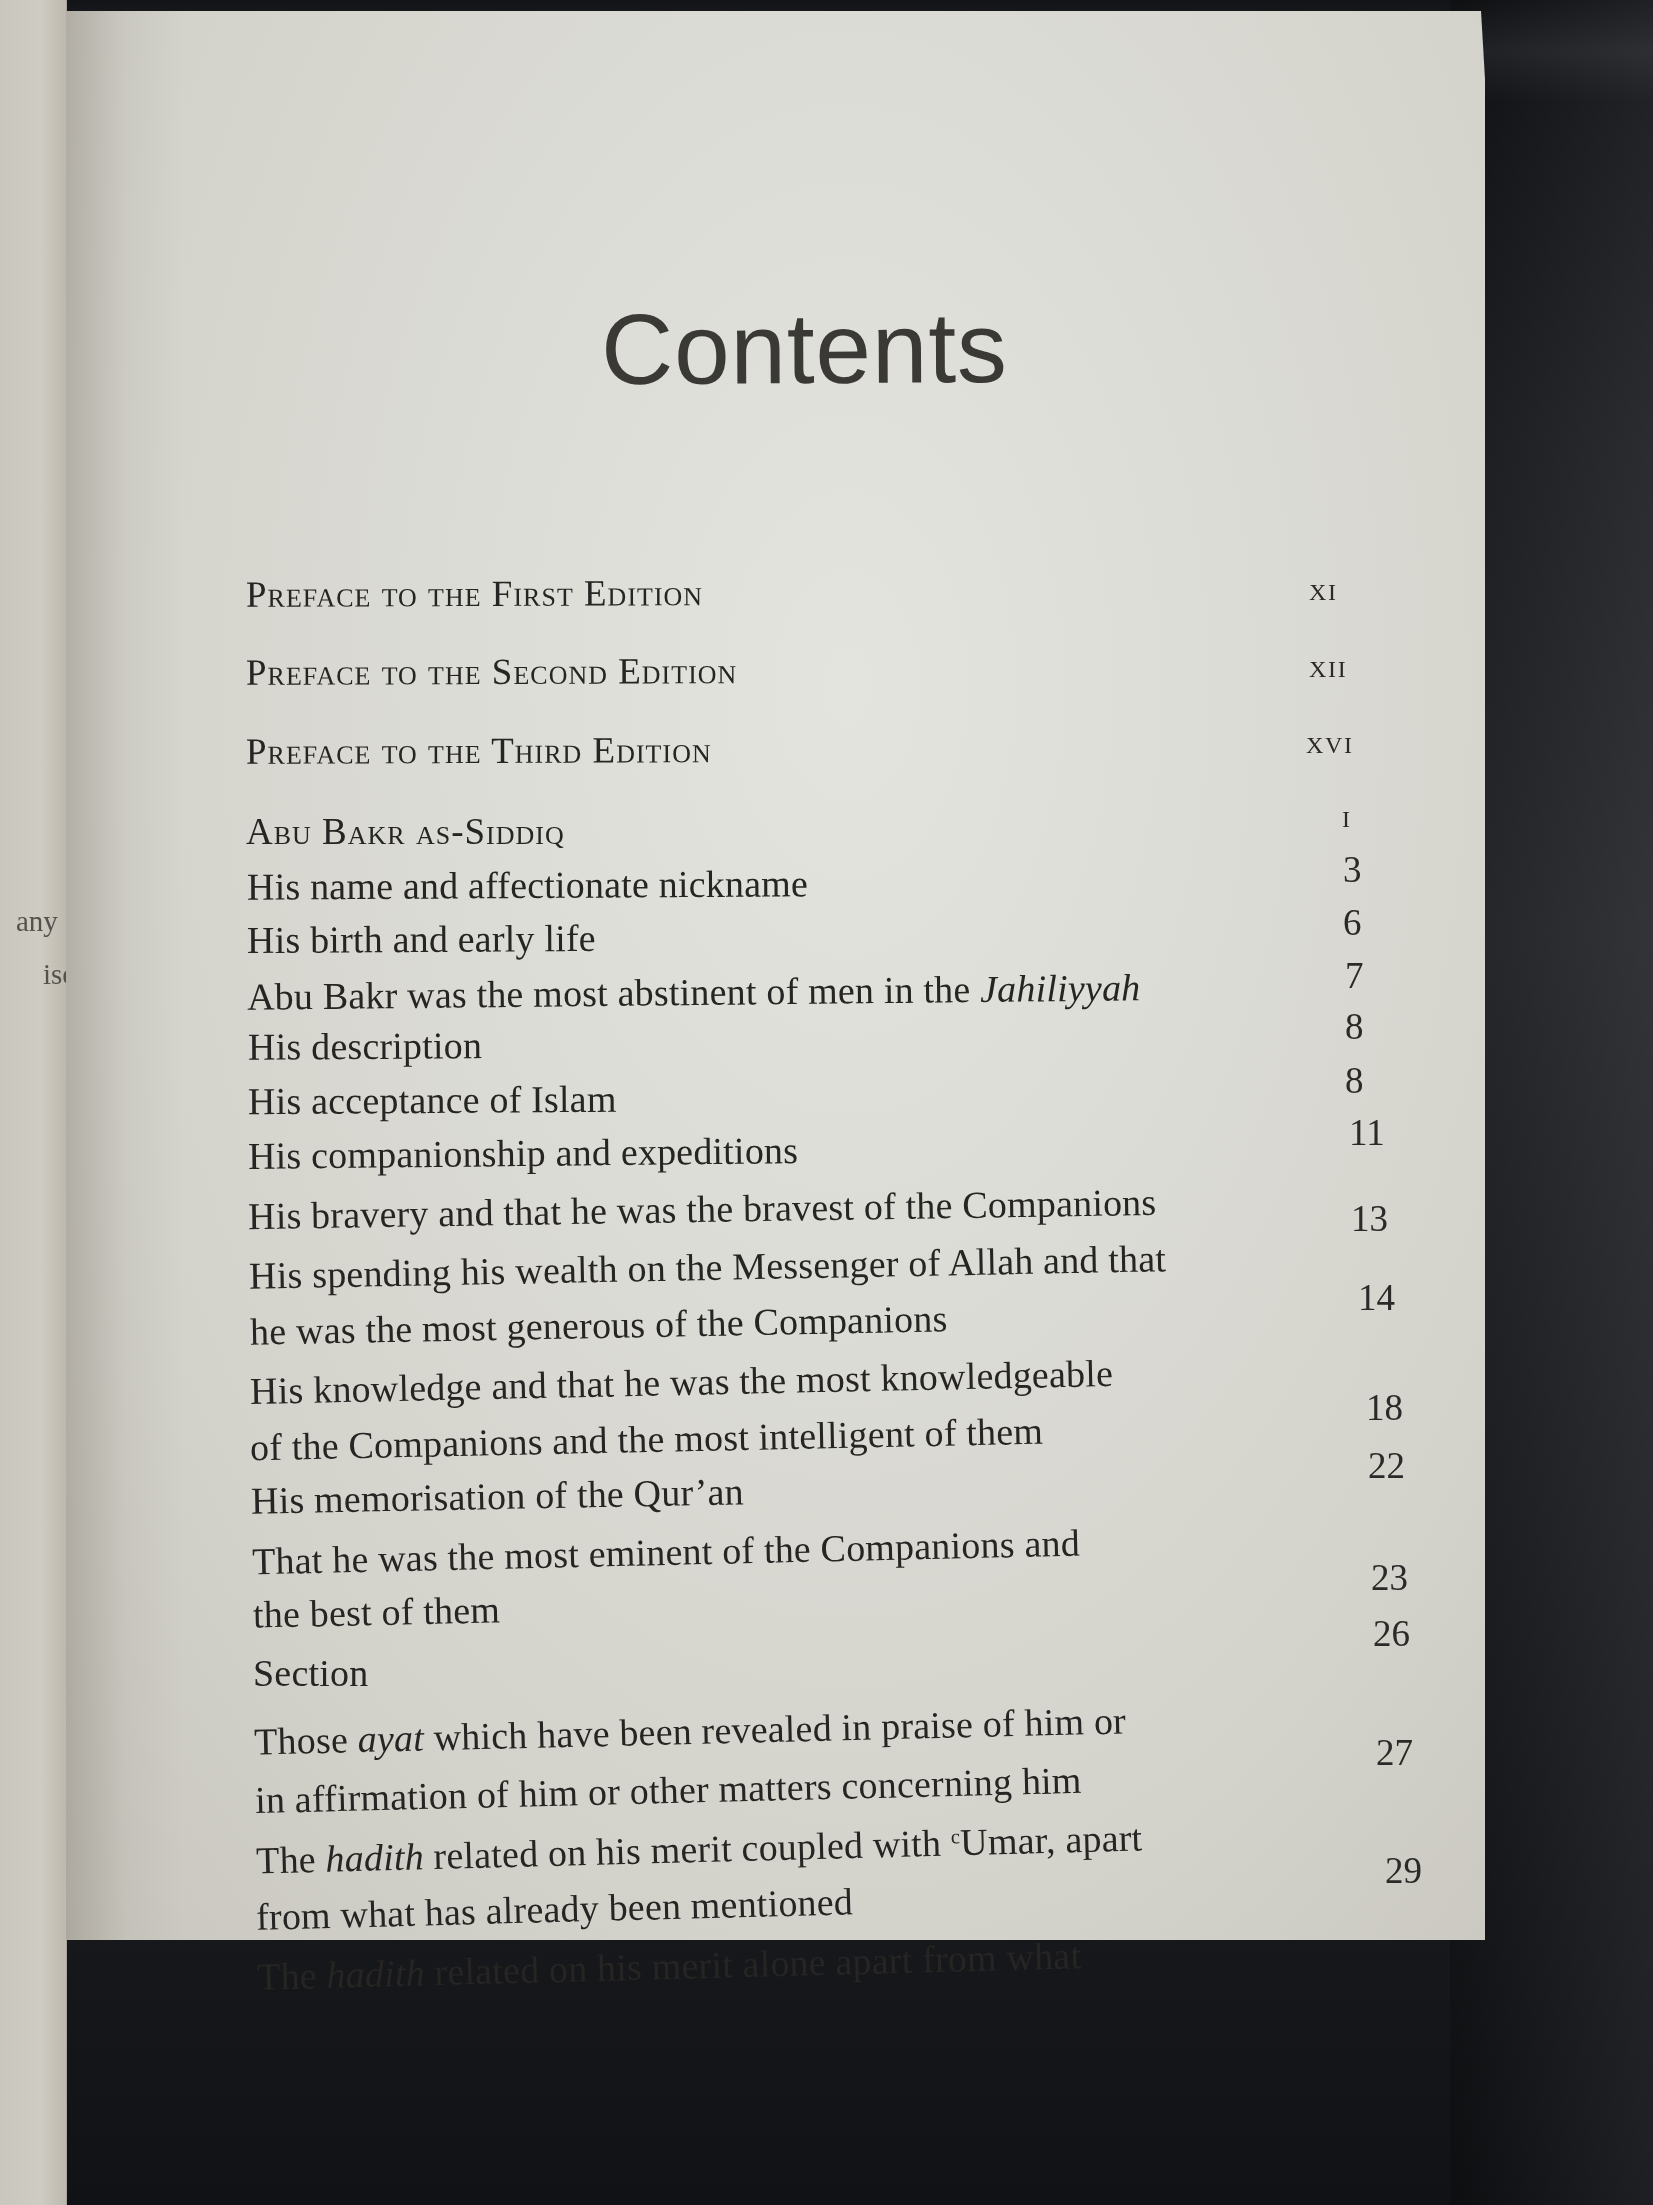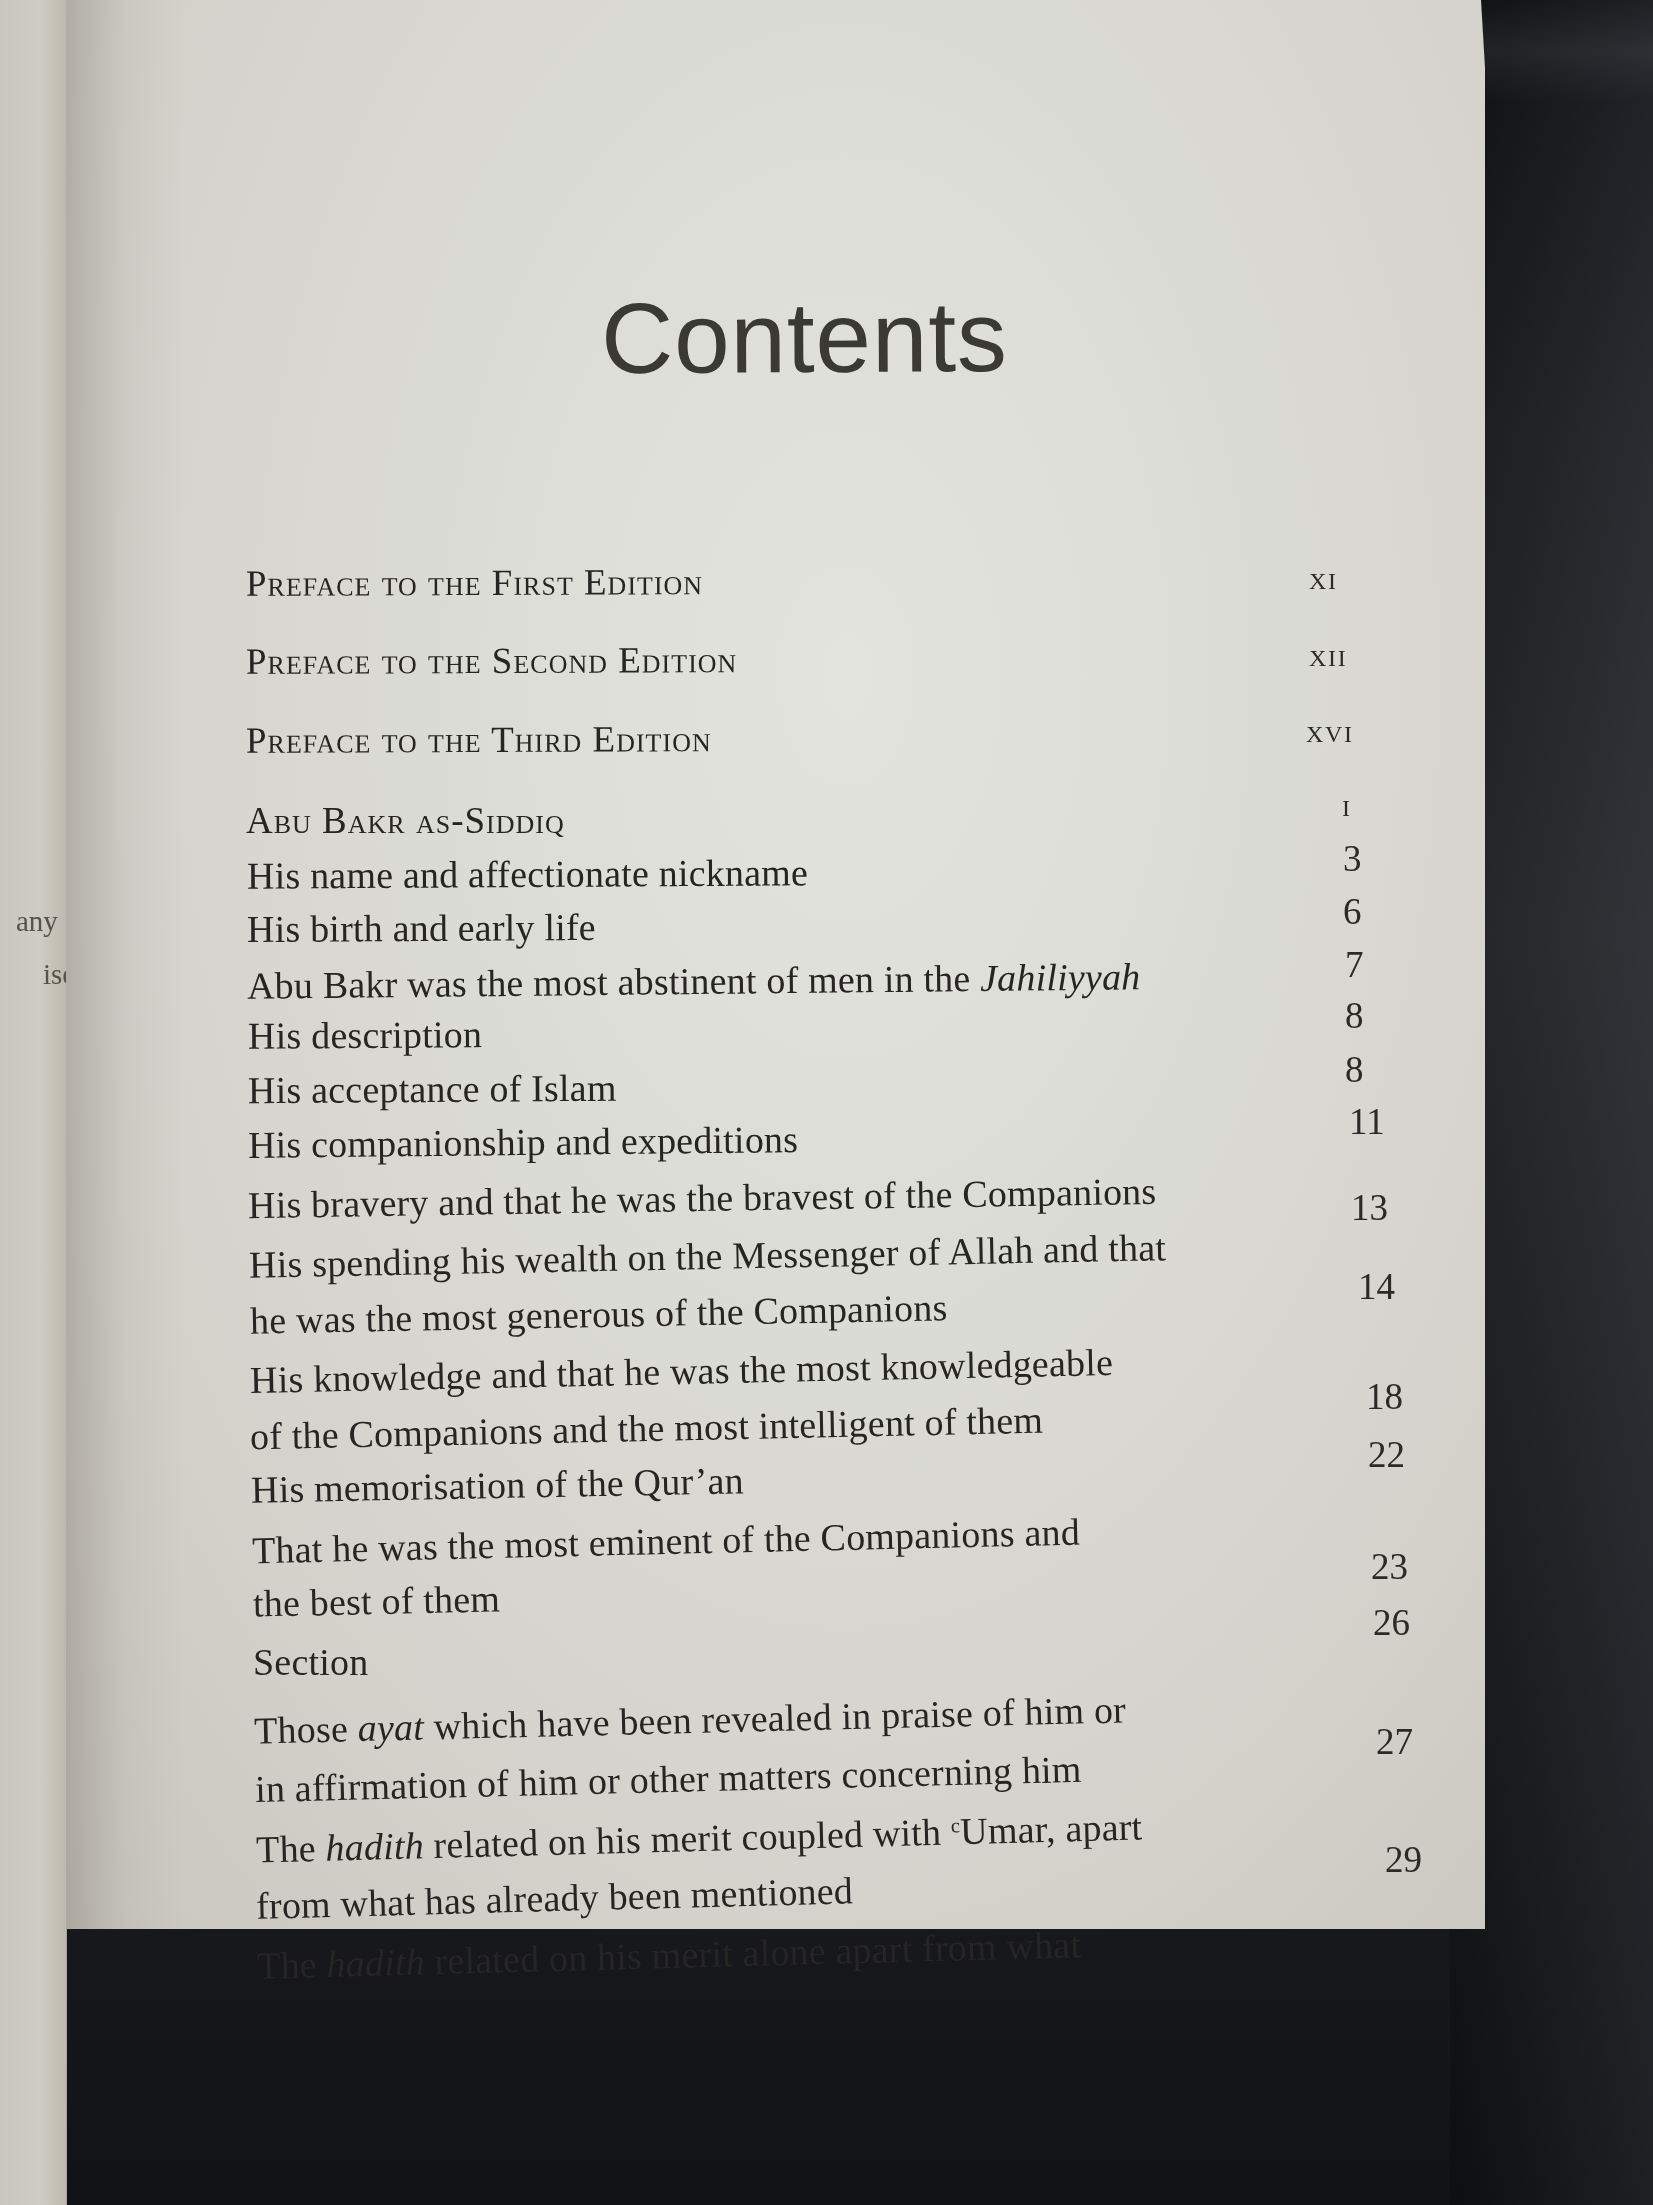--- a/index.html
+++ b/index.html
@@ -46,21 +46,21 @@
       font-size: 29px;
       color: #55524c;
       letter-spacing: 0;
     }
     .left-page-text.l1 { top: 905px; }
     .left-page-text.l2 { top: 958px; margin-left: 27px; }
     
     .page {
       position: absolute;
       left: 66px;
-      top: 0;
+      top: 11px;
       width: 1419px;
       height: 1929px;
       clip-path: polygon(0 0, 1415px 0, 1445px 510px, 1462px 1190px, 1470px 2193px, 1436px 2205px, 0 2205px);
       background:
         radial-gradient(ellipse at 55% 35%, #e4e4df 0%, #dcdcd6 35%, #d3d2cb 70%, #c8c6be 100%);
     }
     .page-gutter-shadow {
       position: absolute;
       left: 0;
       top: 0;

